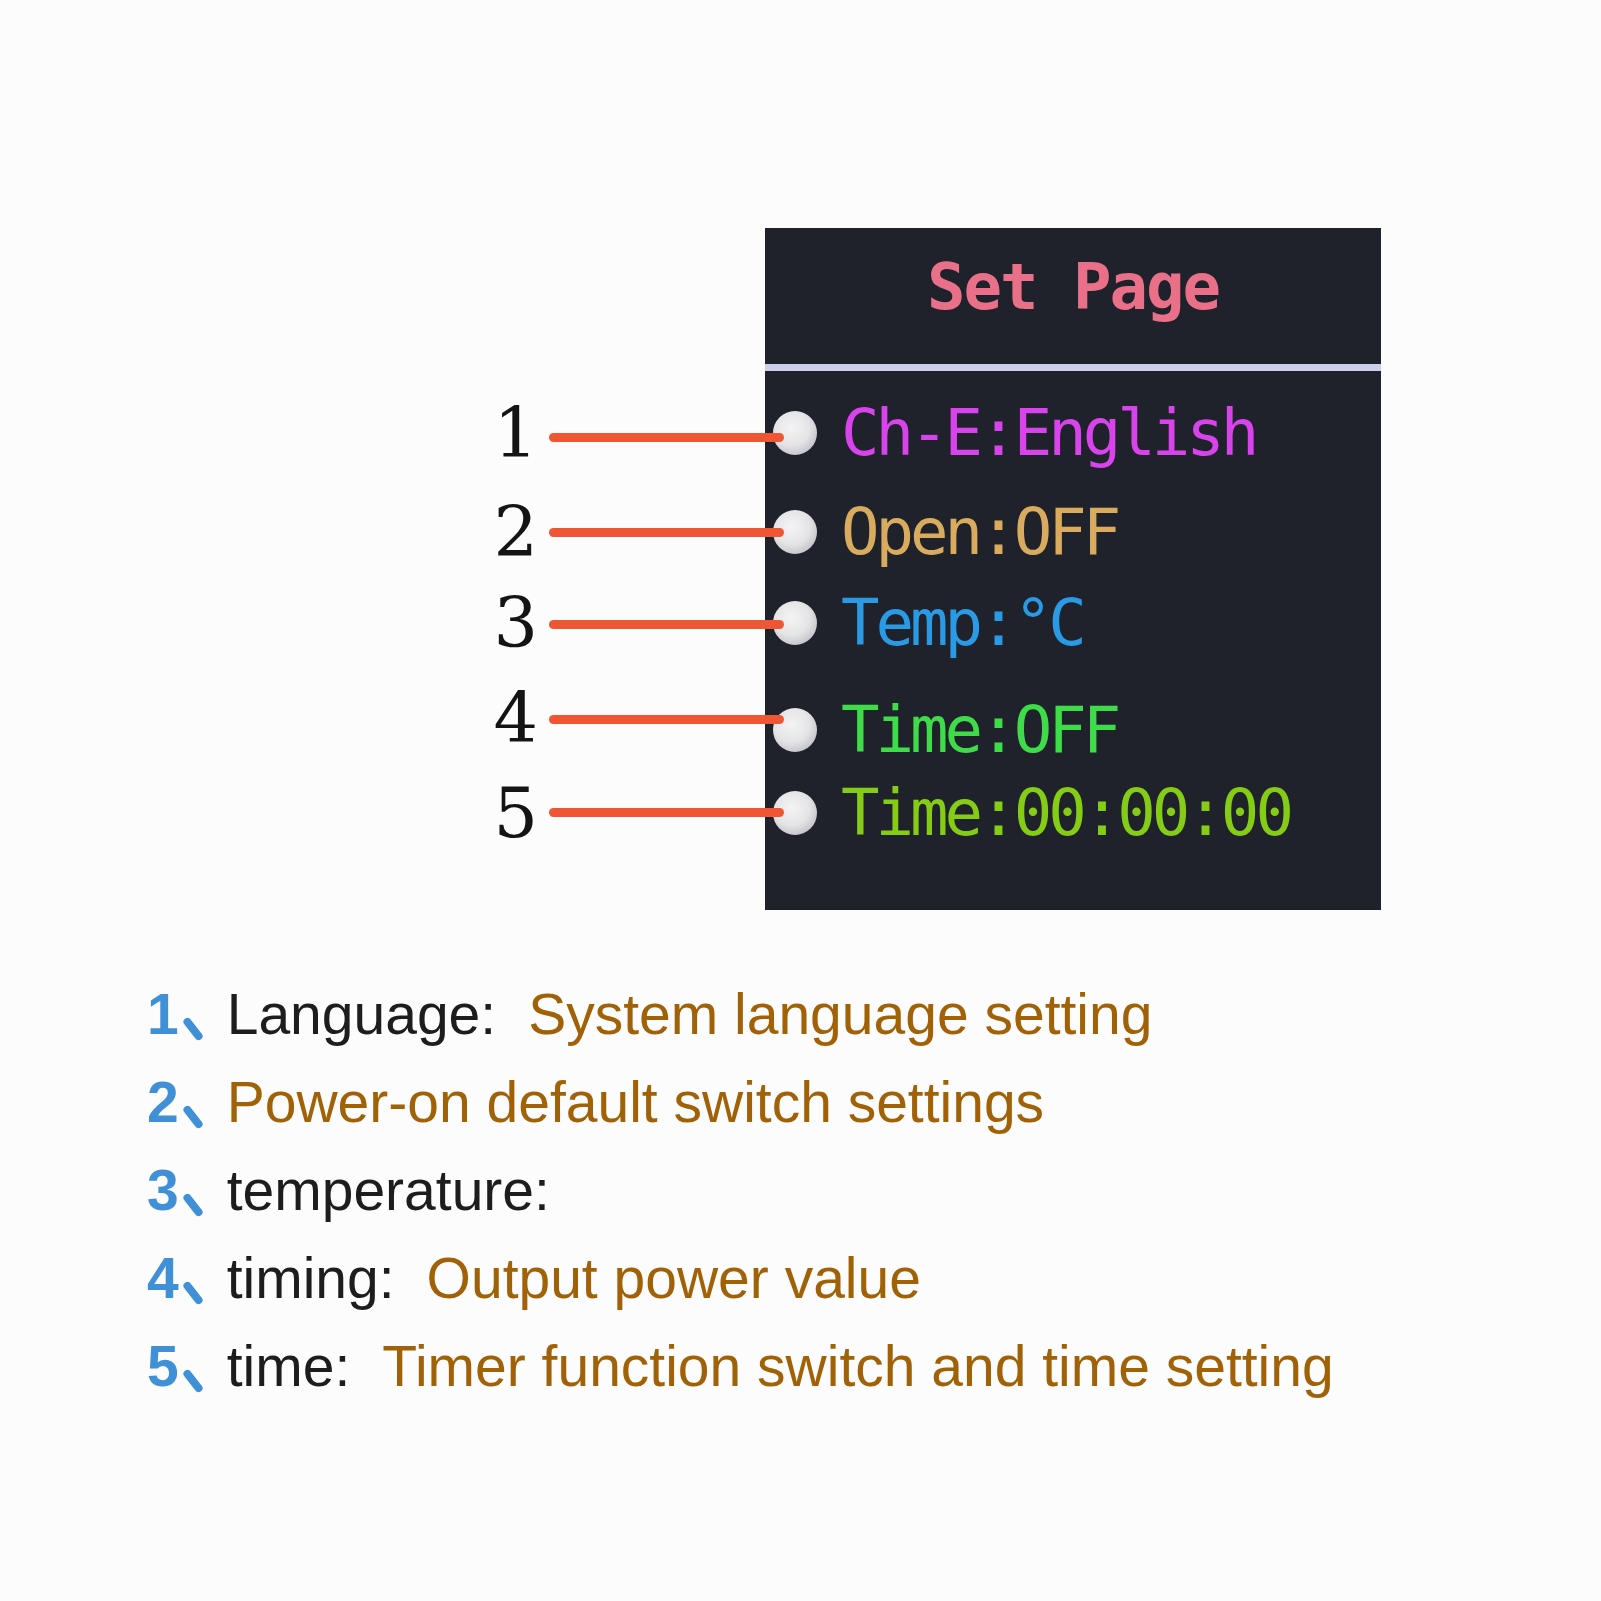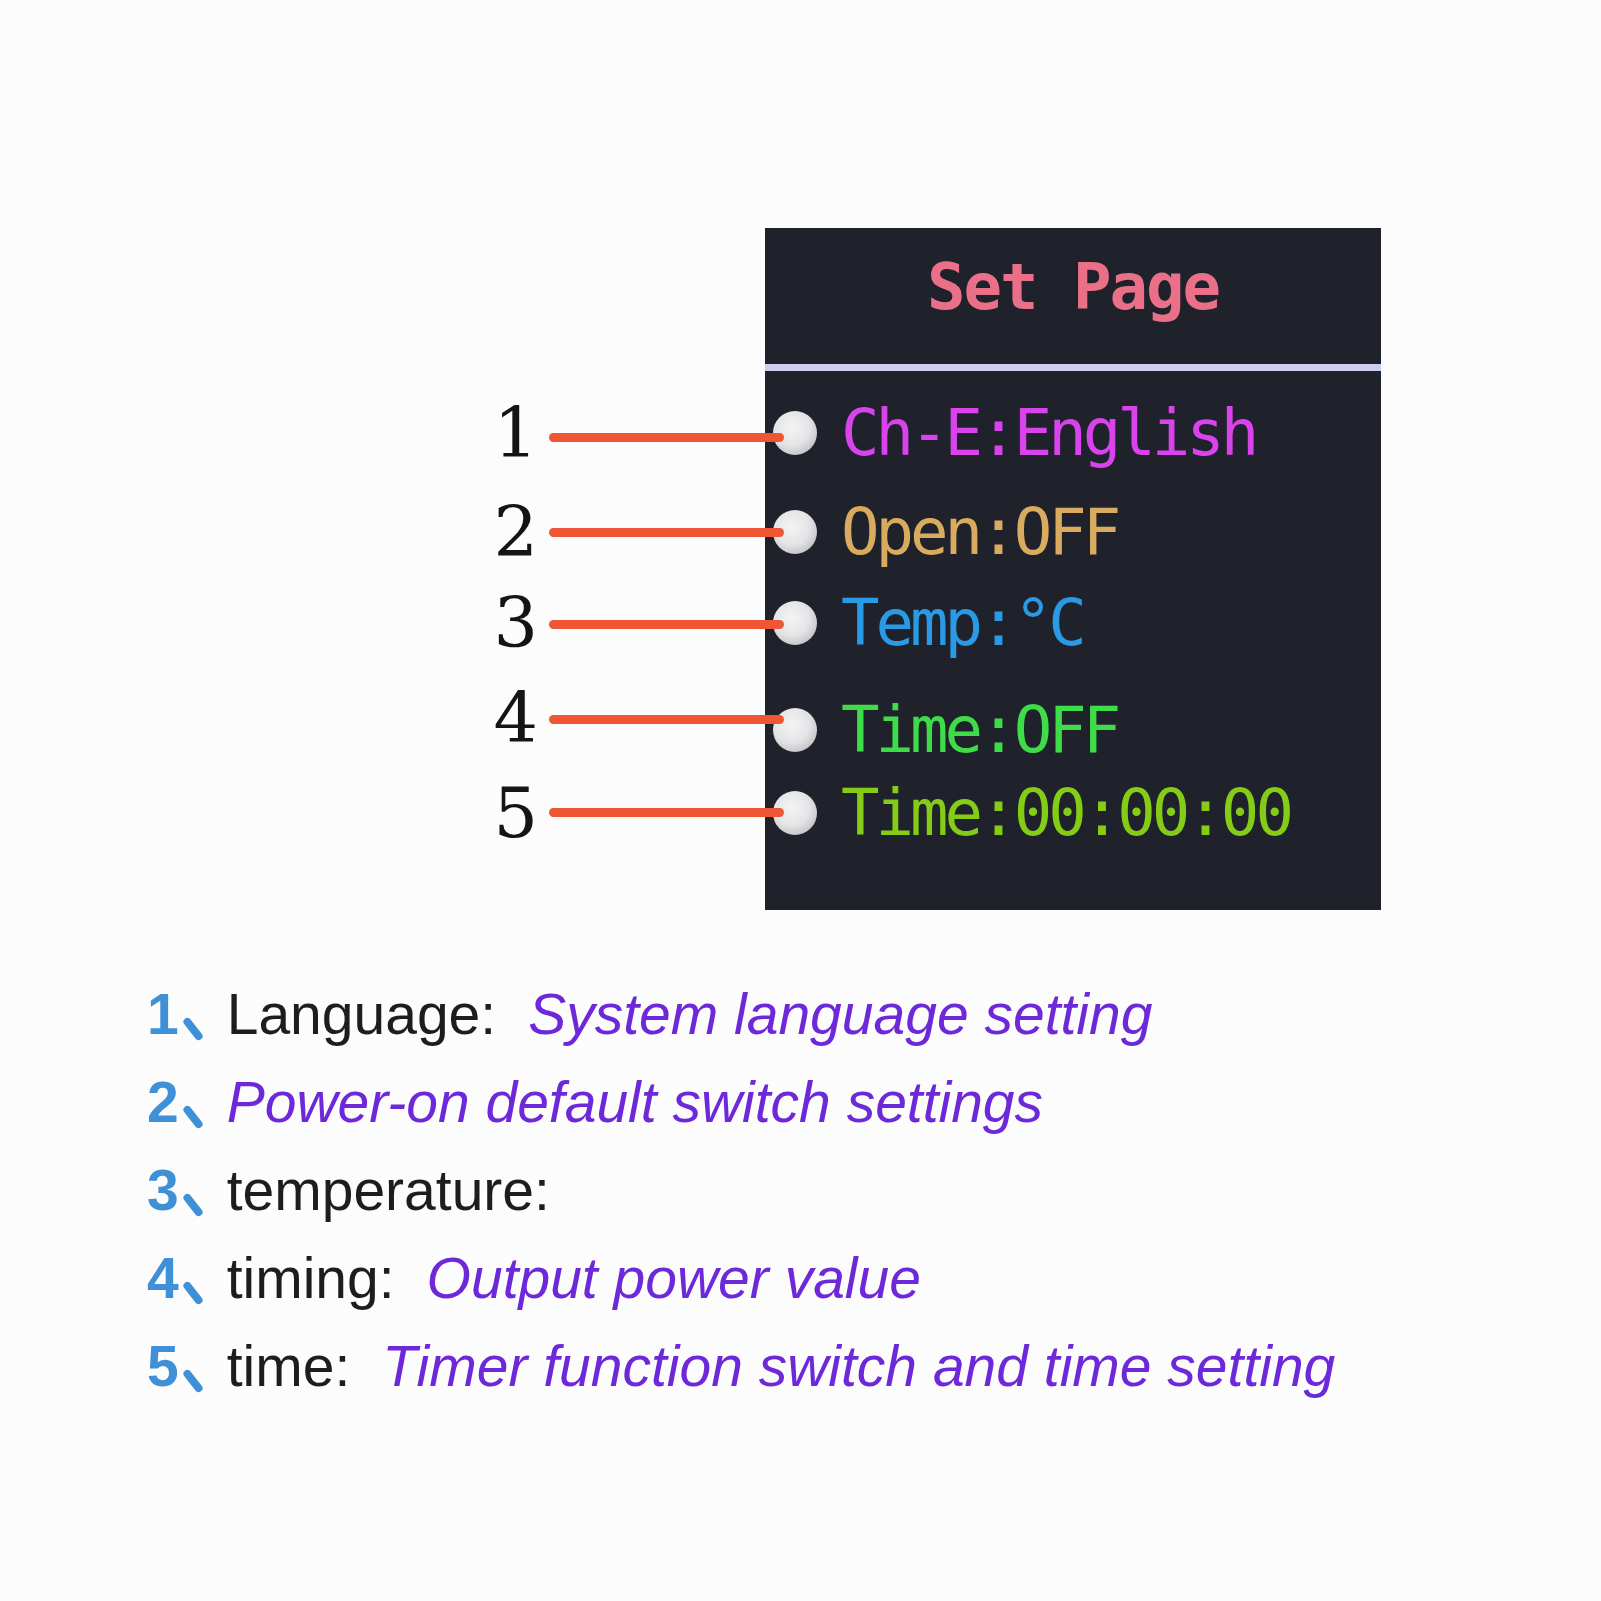--- a/index.html
+++ b/index.html
@@ -68,21 +68,21 @@
   }
   .lg1{top:970px;} .lg2{top:1058px;} .lg3{top:1146px;} .lg4{top:1234px;} .lg5{top:1322px;}
   .legend-num{font-weight:700;}
   .dun-comma{
     display:inline-block;width:8px;height:26px;border-radius:5px;
     transform:rotate(-38deg);
     margin:30px 30px 0 10px;
     flex:0 0 auto;
   }
   .legend-term{font-weight:400;color:#1d1d1d;margin-right:32px;}
-  .legend-desc{color:#6d28d9;font-style:italic;}
+  .legend-desc{color:#a16207;}
 </style>
 </head>
 <body>
 
 <div class="stage">
 
   <div class="screen" style="background-color: rgb(31, 33, 43);">
     <div class="screen-title" style="color: rgb(234, 112, 137);">Set Page</div>
     <div class="screen-divider" style="background-color: rgb(204, 208, 236);"></div>
 

